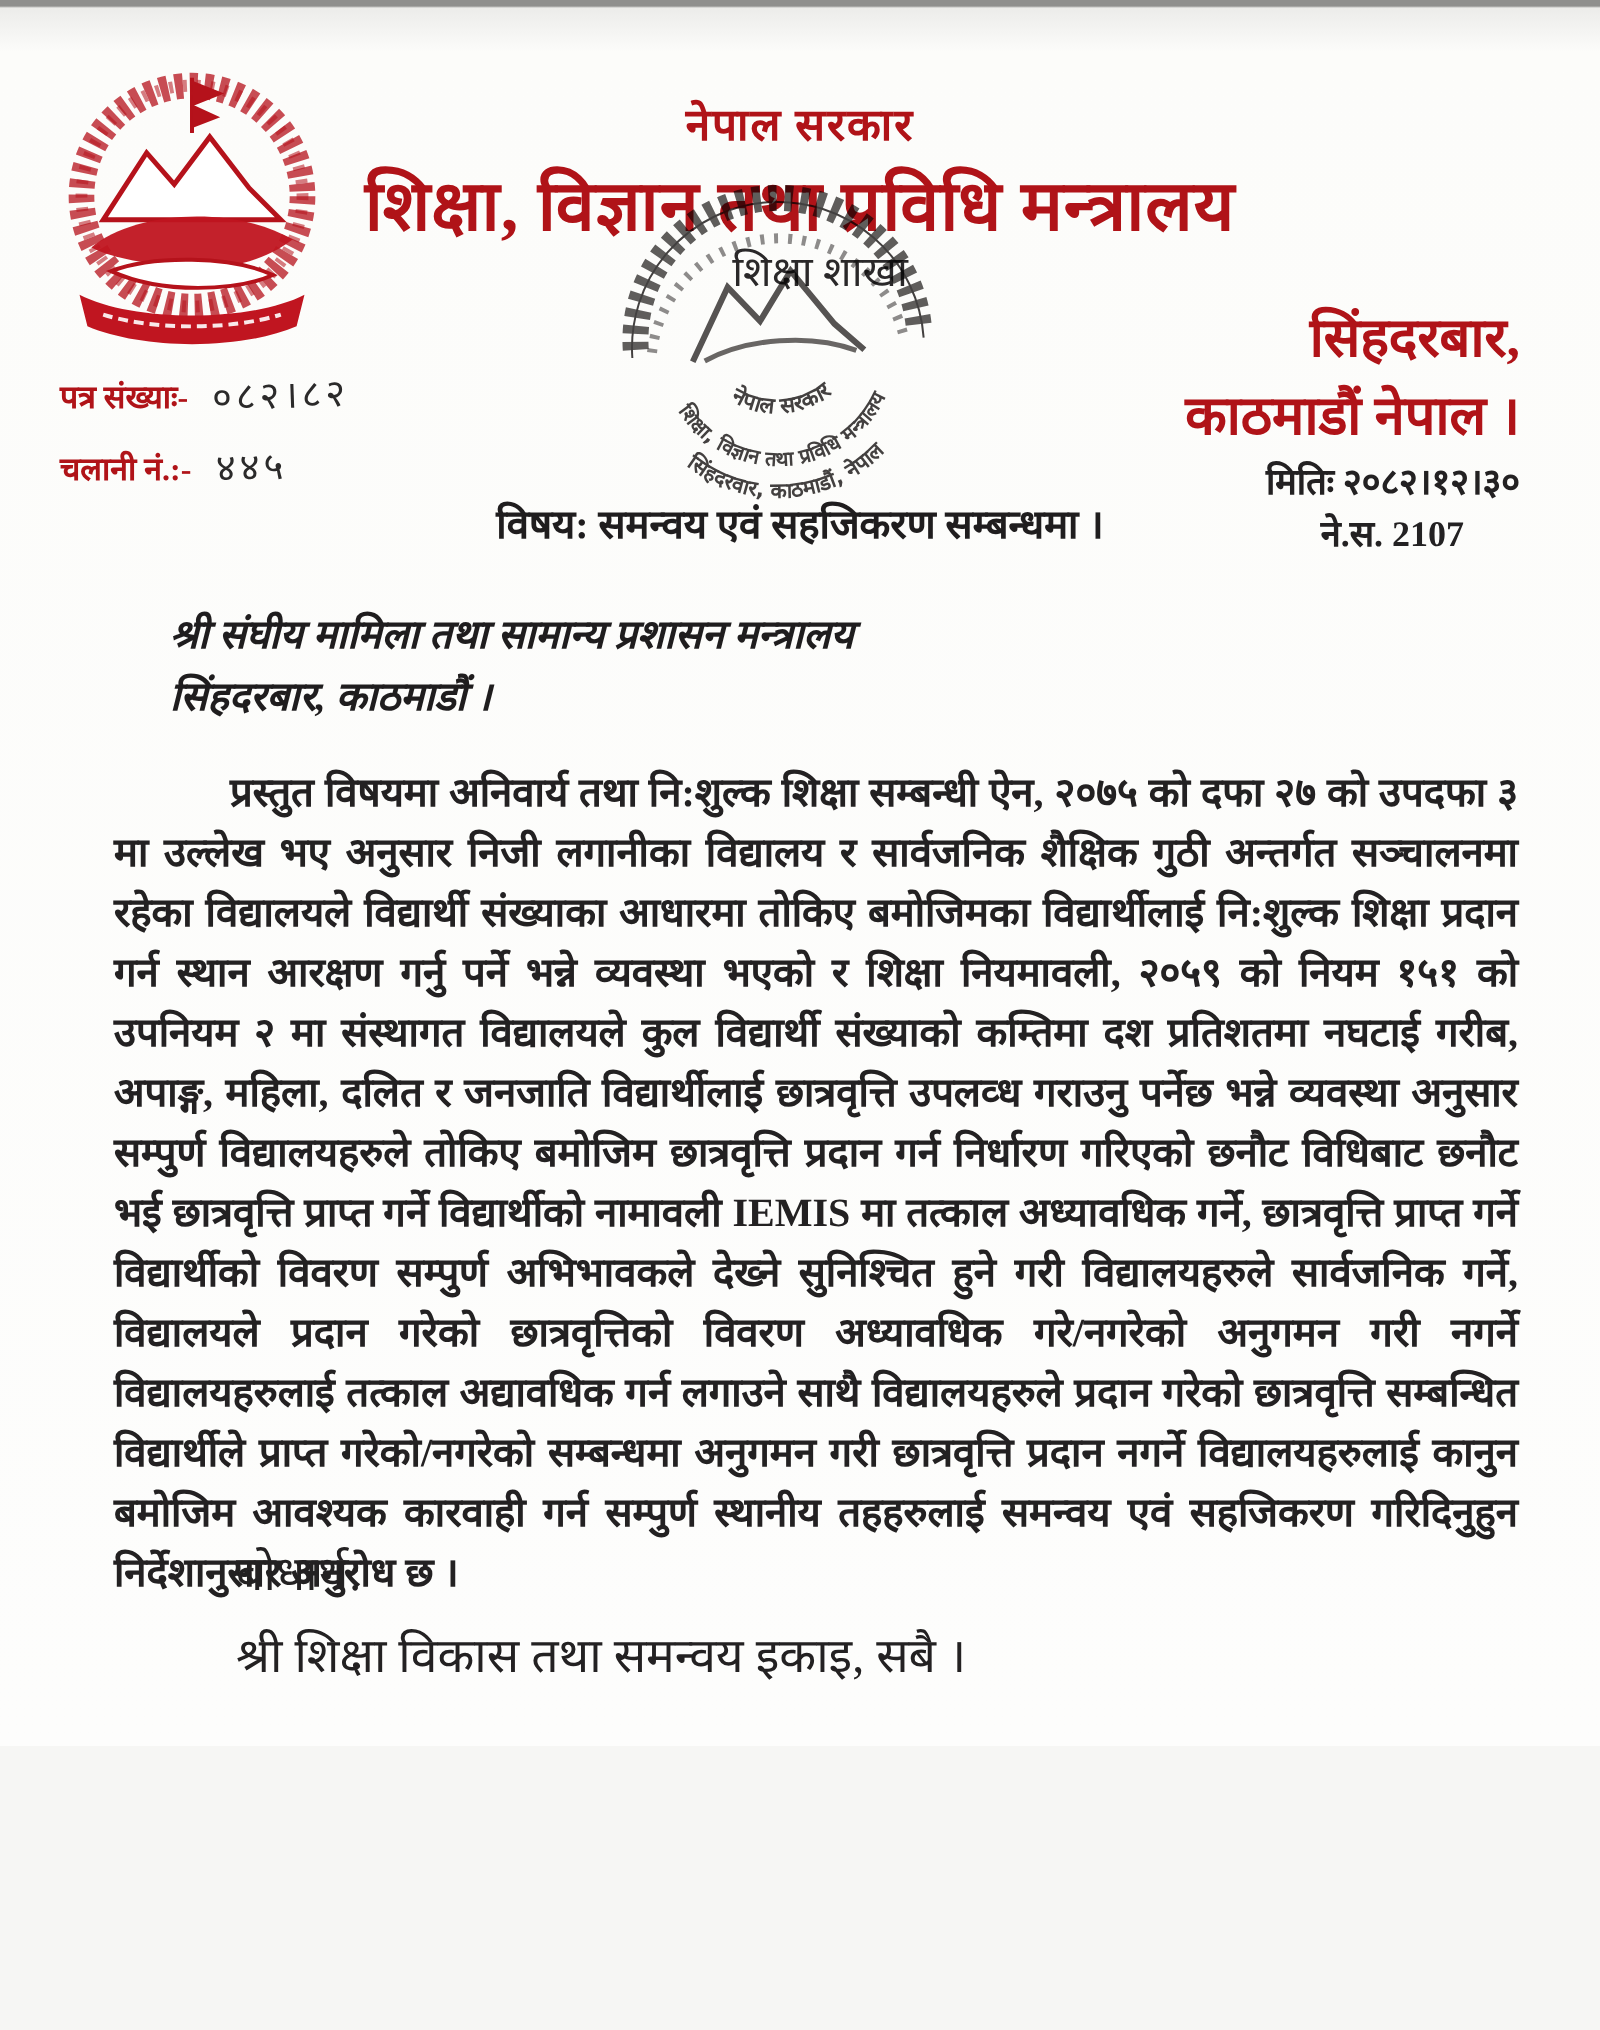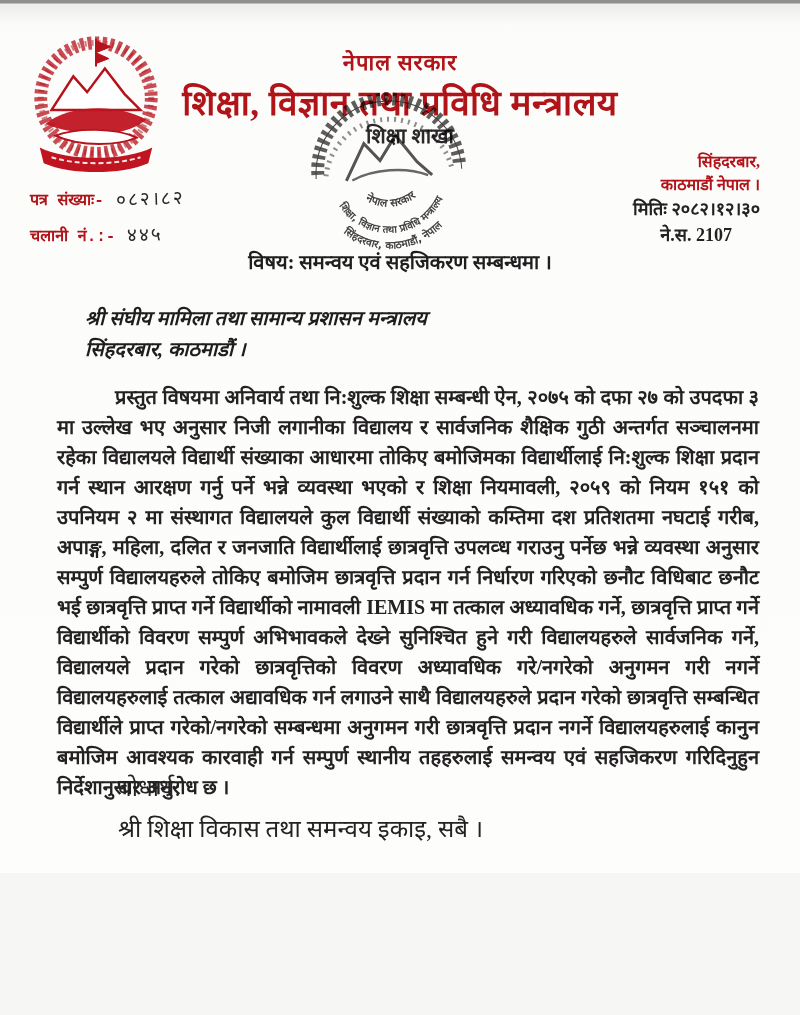--- a/index.html
+++ b/index.html
@@ -13,29 +13,29 @@
   .page{
     position:relative;width:800px;height:873px;
     background:linear-gradient(180deg,#8f8f8d 0,#8f8f8d 3px,#ececea 4px,#fcfcfa 26px,#fdfdfc 100%);
   }
   .red{color:#b01318;}
   .abs{position:absolute;}
 
   
   .gov-line{left:0;right:0;top:46px;text-align:center;font-size:22px;font-weight:bold;letter-spacing:1px;}
   .ministry-line{left:0;right:0;top:78px;text-align:center;font-size:35px;font-weight:bold;letter-spacing:.5px;}
-  .branch-line{left:300px;top:121px;width:220px;text-align:center;font-size:21px;color:#2a2829;z-index:1;font-weight:bold;}
+  .branch-line{left:300px;top:121px;width:220px;text-align:center;font-size:21px;color:#2a2829;z-index:1;}
 
   .addr-block{right:40px;top:150px;text-align:right;line-height:1.45;}
-  .addr-block .l1,.addr-block .l2{font-size:16px;font-weight:bold;margin-left:24px;}
+  .addr-block .l1,.addr-block .l2{font-size:27px;font-weight:bold;margin-left:24px;}
   .addr-block .l3{font-size:18px;color:#232122;font-weight:bold;}
   .addr-block .l4{font-size:18px;color:#232122;font-weight:bold;padding-right:28px;}
 
   .refs{left:30px;top:180px;line-height:1.9;font-size:16px;}
-  .refs .lbl{font-weight:bold;font-family:Liberation Mono, monospace;}
+  .refs .lbl{font-weight:bold;}
   .hand{
     font-family:"DejaVu Sans",sans-serif;
     font-size:19px;color:#2b2a2a;font-weight:400;
     display:inline-block;transform:rotate(-2deg);letter-spacing:2px;margin-left:8px;
   }
 
   
   .stamp{left:286px;top:86px;width:204px;height:176px;z-index:2;opacity:.92;mix-blend-mode:multiply;transform:rotate(-4deg);}
 
   .subject{left:0;right:0;top:248px;text-align:center;font-size:20px;font-weight:bold;}

